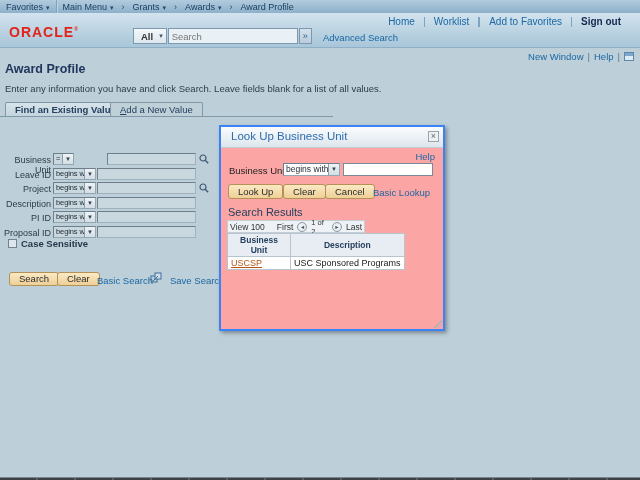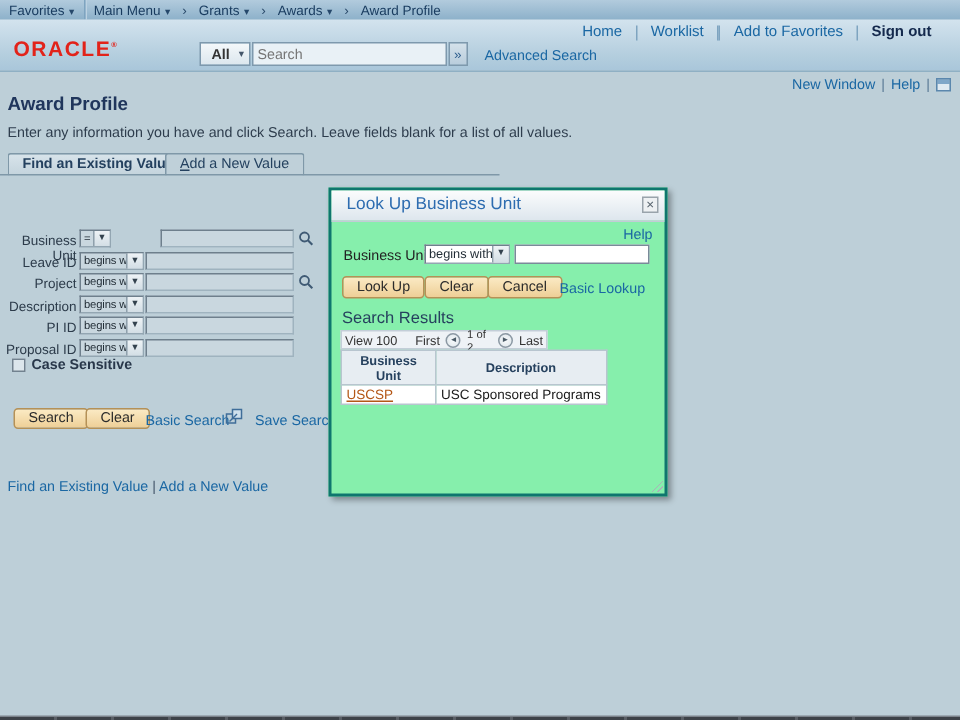--- a/index.html
+++ b/index.html
@@ -131,22 +131,22 @@
     box-sizing:border-box;font-family:"Liberation Sans",sans-serif;
   }
   #btnrow .link{position:absolute;top:3px;font-size:9.5px;}
   #btnrow{left:0;top:272px;width:640px;height:16px;}
   #bsicon{position:absolute;left:150px;top:0;cursor:pointer;}
 
   #footlinks{left:5px;top:319px;font-size:9.5px;color:#44566a;}
 
   
   #dialog{
-    left:219px;top:125px;width:222px;height:202px;background:#86efac;
-    border:2px solid #0f766e;box-shadow:2px 2px 4px rgba(0,0,0,.35);
+    left:219px;top:125px;width:222px;height:202px;background:#fca5a5;
+    border:2px solid #3b82f6;box-shadow:2px 2px 4px rgba(0,0,0,.35);
   }
   #dlgtitlebar{
     left:0;top:0;width:100%;height:20px;
     background:linear-gradient(#fbfcfd,#dde6ed);
     border-bottom:1px solid #c2ccd6;
   }
   #dlgtitle{position:absolute;left:10px;top:3px;font-size:11.5px;color:#2d6cb0;}
   #dlgclose{
     position:absolute;right:4px;top:4px;width:11px;height:11px;box-sizing:border-box;
     border:1px solid #99a3ab;background:#eef1f3;color:#5a6670;
@@ -334,25 +334,20 @@
     <span class="btn-tan" style="left:57px">Clear</span>
     <span class="link" style="left:97px">Basic Search</span>
     <svg id="bsicon" width="12" height="12" viewBox="0 0 12 12">
         <rect x="1" y="4" width="6" height="6" fill="none" stroke="#3f6d99" stroke-width="1"></rect>
         <rect x="5" y="1" width="6" height="6" fill="#cfe0ec" stroke="#3f6d99" stroke-width="1"></rect>
         <line x1="3" y1="9" x2="8" y2="4" stroke="#3f6d99" stroke-width="1"></line>
       </svg>
     <span class="link" style="left:170px">Save Search Criteria</span>
   </div>
 
-  <div id="footlinks" class="abs">
-    <span class="link">Find an Existing Value</span>
-    <span>|</span>
-    <span class="link">Add a New Value</span>
-  </div>
 
   <div id="dialog" class="abs">
     <div id="dlgtitlebar" class="abs">
       <span id="dlgtitle">Look Up Business Unit</span>
       <span id="dlgclose">×</span>
     </div>
     <span id="dlghelp" class="link">Help</span>
 
     <div id="dlgfield">
       <span class="dlabel">Business Unit</span>

